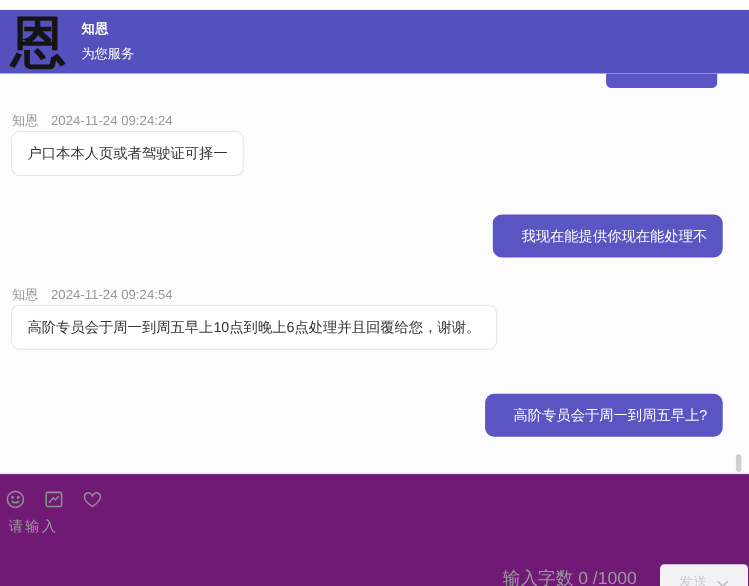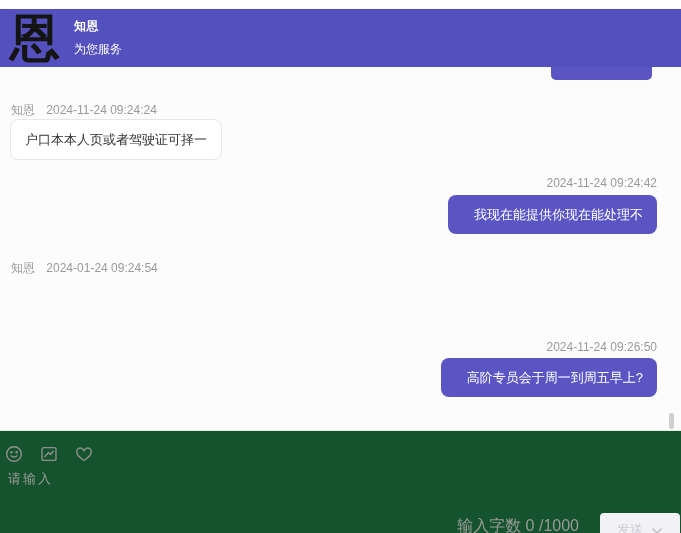--- a/index.html
+++ b/index.html
@@ -44,21 +44,21 @@
   .g3-label{top:193px;left:11px;}
   .g3-bubble{top:210px;left:10px;}
   .g4-time{top:273px;right:19px;}
   .g4-bubble{top:291px;right:19px;}
 
   .scroll-thumb{position:absolute;right:2px;bottom:1px;width:5px;height:16px;
     background:#cfcfcf;border-radius:3px;}
 
   
   .composer{position:absolute;top:430px;left:0;width:681px;height:103px;
-    background:#14532d;border-top:1px solid var(--border);}
+    background:#701a75;border-top:1px solid var(--border);}
   .toolbar{position:absolute;top:13px;left:4px;display:flex;align-items:center;gap:15px;}
   .tool-btn{width:20px;height:20px;display:flex;align-items:center;justify-content:center;cursor:pointer;}
   .tool-btn svg{stroke:#8f8f8f;fill:none;stroke-width:1.4;}
   .input-area{position:absolute;top:39px;left:8px;width:500px;height:20px;
     font-size:13px;color:var(--muted);letter-spacing:2px;}
   .counter{position:absolute;top:85px;right:102px;font-size:16px;color:var(--muted);white-space:nowrap;}
   .send-btn{position:absolute;top:82px;left:600px;width:80px;height:34px;
     background:#f2f2f5;border:none;border-radius:4px;display:flex;align-items:center;
     justify-content:center;gap:8px;cursor:pointer;}
   .send-label{font-size:13px;color:#c9c9d4;}
@@ -82,29 +82,28 @@
   <div class="chat">
 
     <div class="bubble-clipped"></div>
 
     <div class="msg-label g1-label">
       <span class="sender">知恩</span>
       <span>2024-11-24 09:24:24</span>
     </div>
     <div class="bubble left g1-bubble">户口本本人页或者驾驶证可择一</div>
 
-    <div class="msg-label g2-time">2024-11-24 09:24:42</div>
     <div class="bubble right g2-bubble">我现在能提供你现在能处理不</div>
 
     <div class="msg-label g3-label">
       <span class="sender">知恩</span>
-      <span>2024-01-24 09:24:54</span>
+      <span>2024-11-24 09:24:54</span>
     </div>
+    <div class="bubble left g3-bubble">高阶专员会于周一到周五早上10点到晚上6点处理并且回覆给您，谢谢。</div>
 
-    <div class="msg-label g4-time">2024-11-24 09:26:50</div>
     <div class="bubble right g4-bubble">高阶专员会于周一到周五早上?</div>
 
     <div class="scroll-thumb"></div>
   </div>
 
   <div class="composer">
 
     <div class="toolbar">
       <div class="tool-btn">
         <svg width="18" height="18" viewBox="0 0 18 18">

